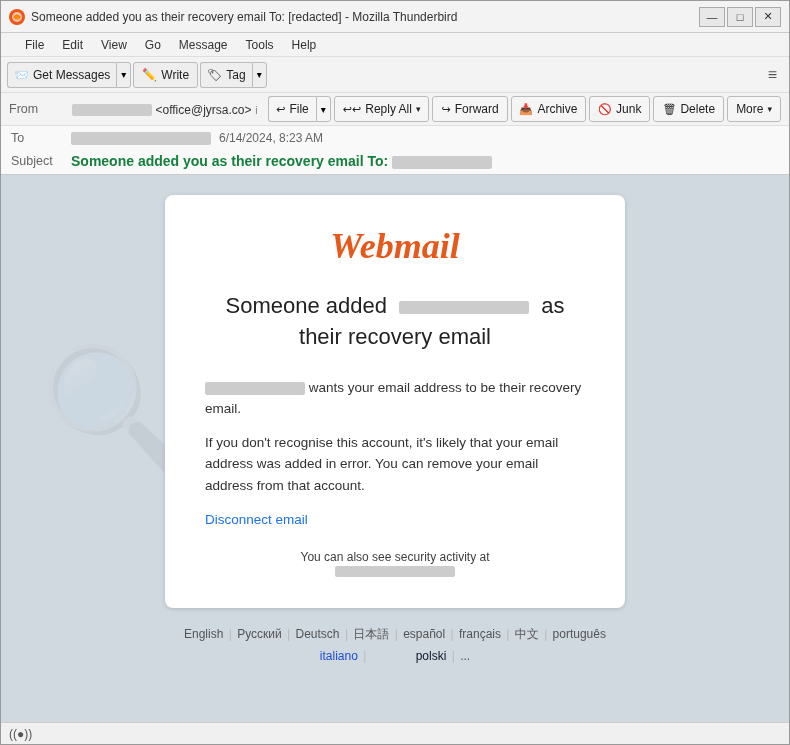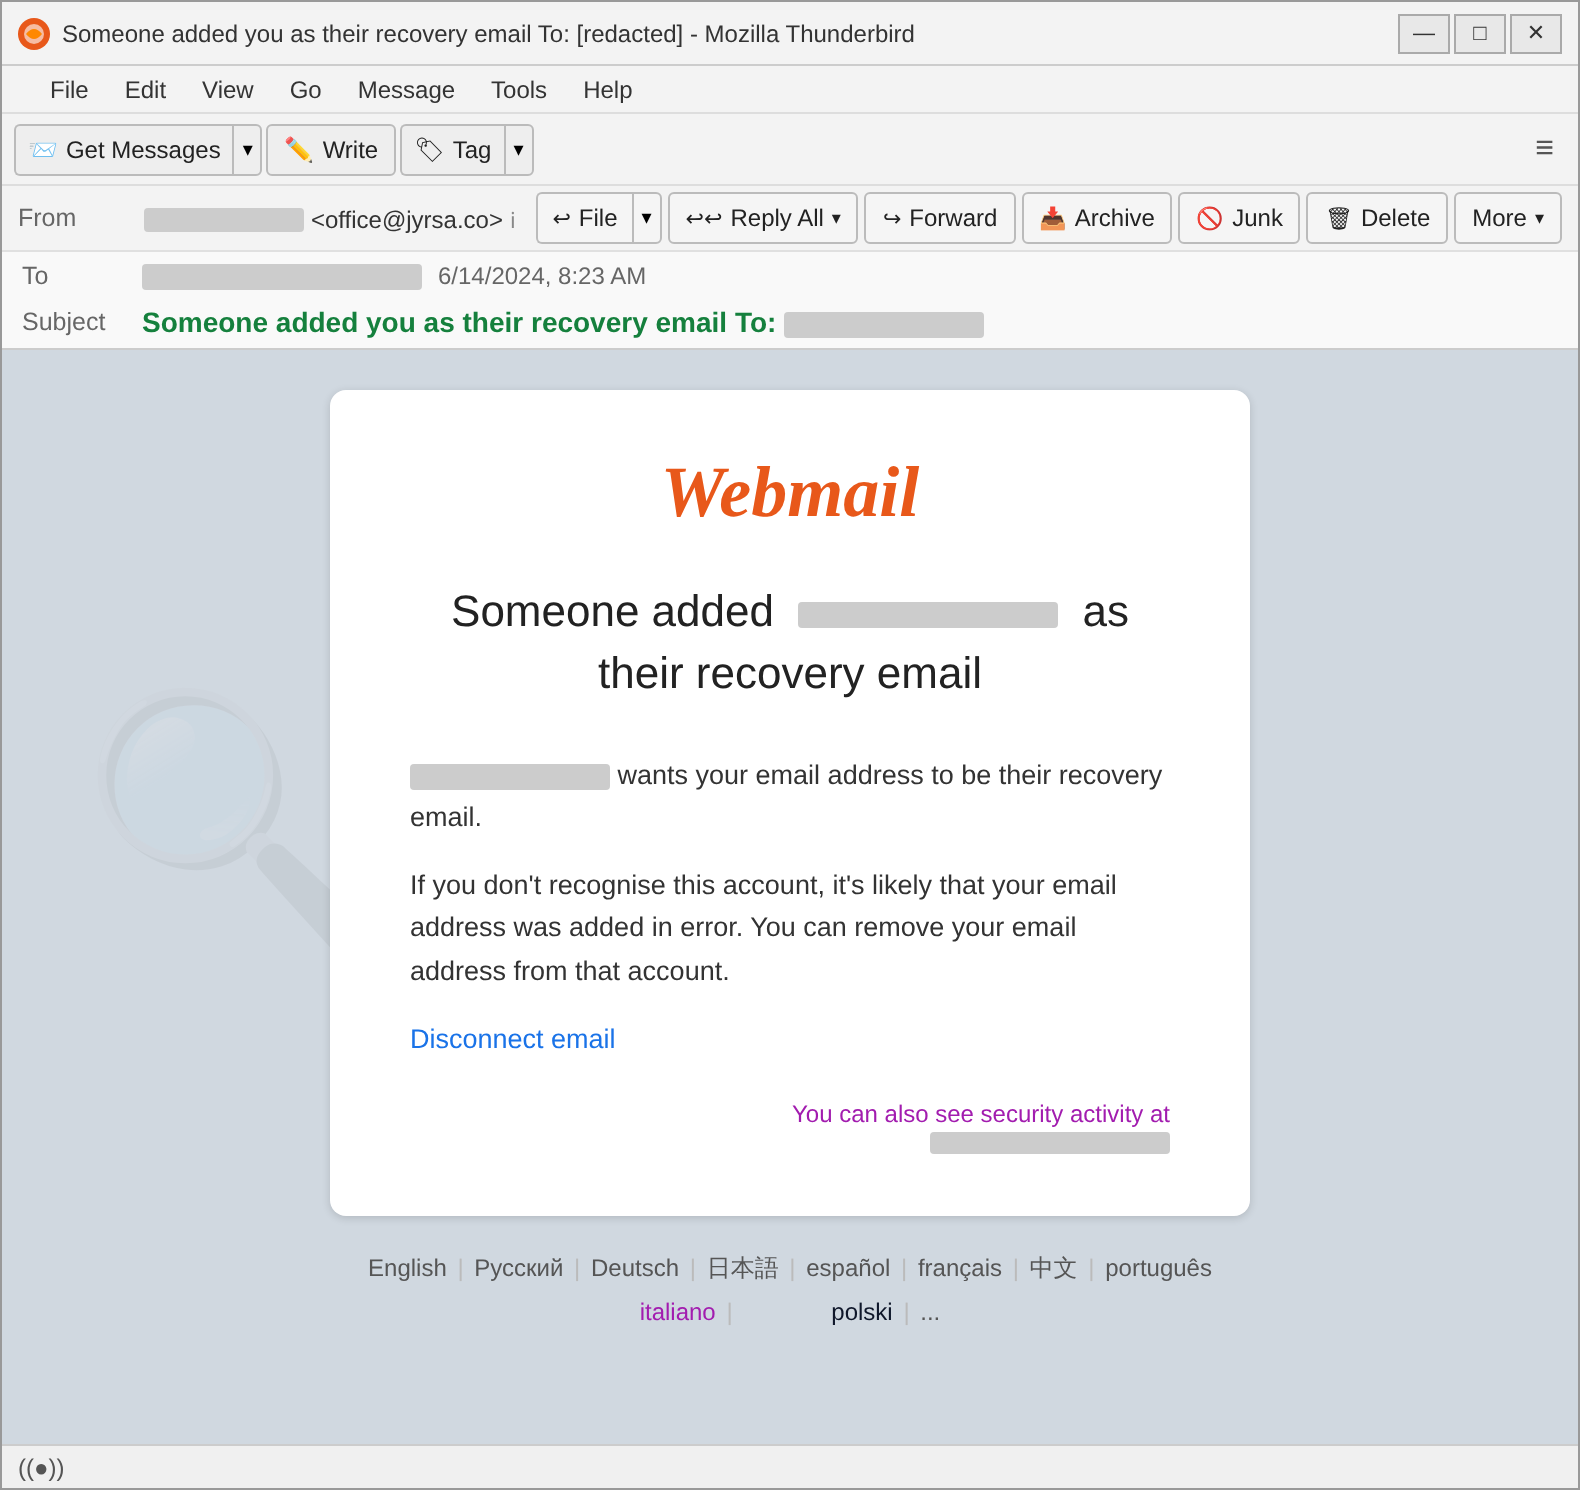--- a/index.html
+++ b/index.html
@@ -321,23 +321,23 @@
       margin-bottom: 12px;
     }
 
     .email-card-link {
       color: #1a73e8;
       text-decoration: none;
       cursor: pointer;
     }
 
     .email-card-footer {
-      text-align: right;
-      font-size: 12px;
-      color: #a21caf;
+      text-align: center;
+      font-size: 12px;
+      color: #404040;
       margin-top: 20px;
     }
 
     .lang-bar {
       text-align: center;
       font-size: 12px;
       color: #888;
       margin-top: 16px;
       line-height: 1.8;
       position: relative;
@@ -531,21 +531,21 @@
       <span style="color:#555;">日本語</span>
       <span> | </span>
       <span style="color:#555;">español</span>
       <span> | </span>
       <span style="color:#555;">français</span>
       <span> | </span>
       <span style="color:#555;text-align:right;">中文</span>
       <span> | </span>
       <span style="color:#555;">português</span>
       <br>
-      <span style="color:#a21caf;">italiano</span>
+      <span style="color:#1d4ed8;">italiano</span>
       <span> | </span>
       <span style="color:#0f172a;padding-left:44px;">polski</span>
       <span> | </span>
       <span style="color:#555;">...</span>
     </div>
   </div>
 
   <div class="statusbar">
     <span style="font-size:12px;">((●))</span>
   </div>

